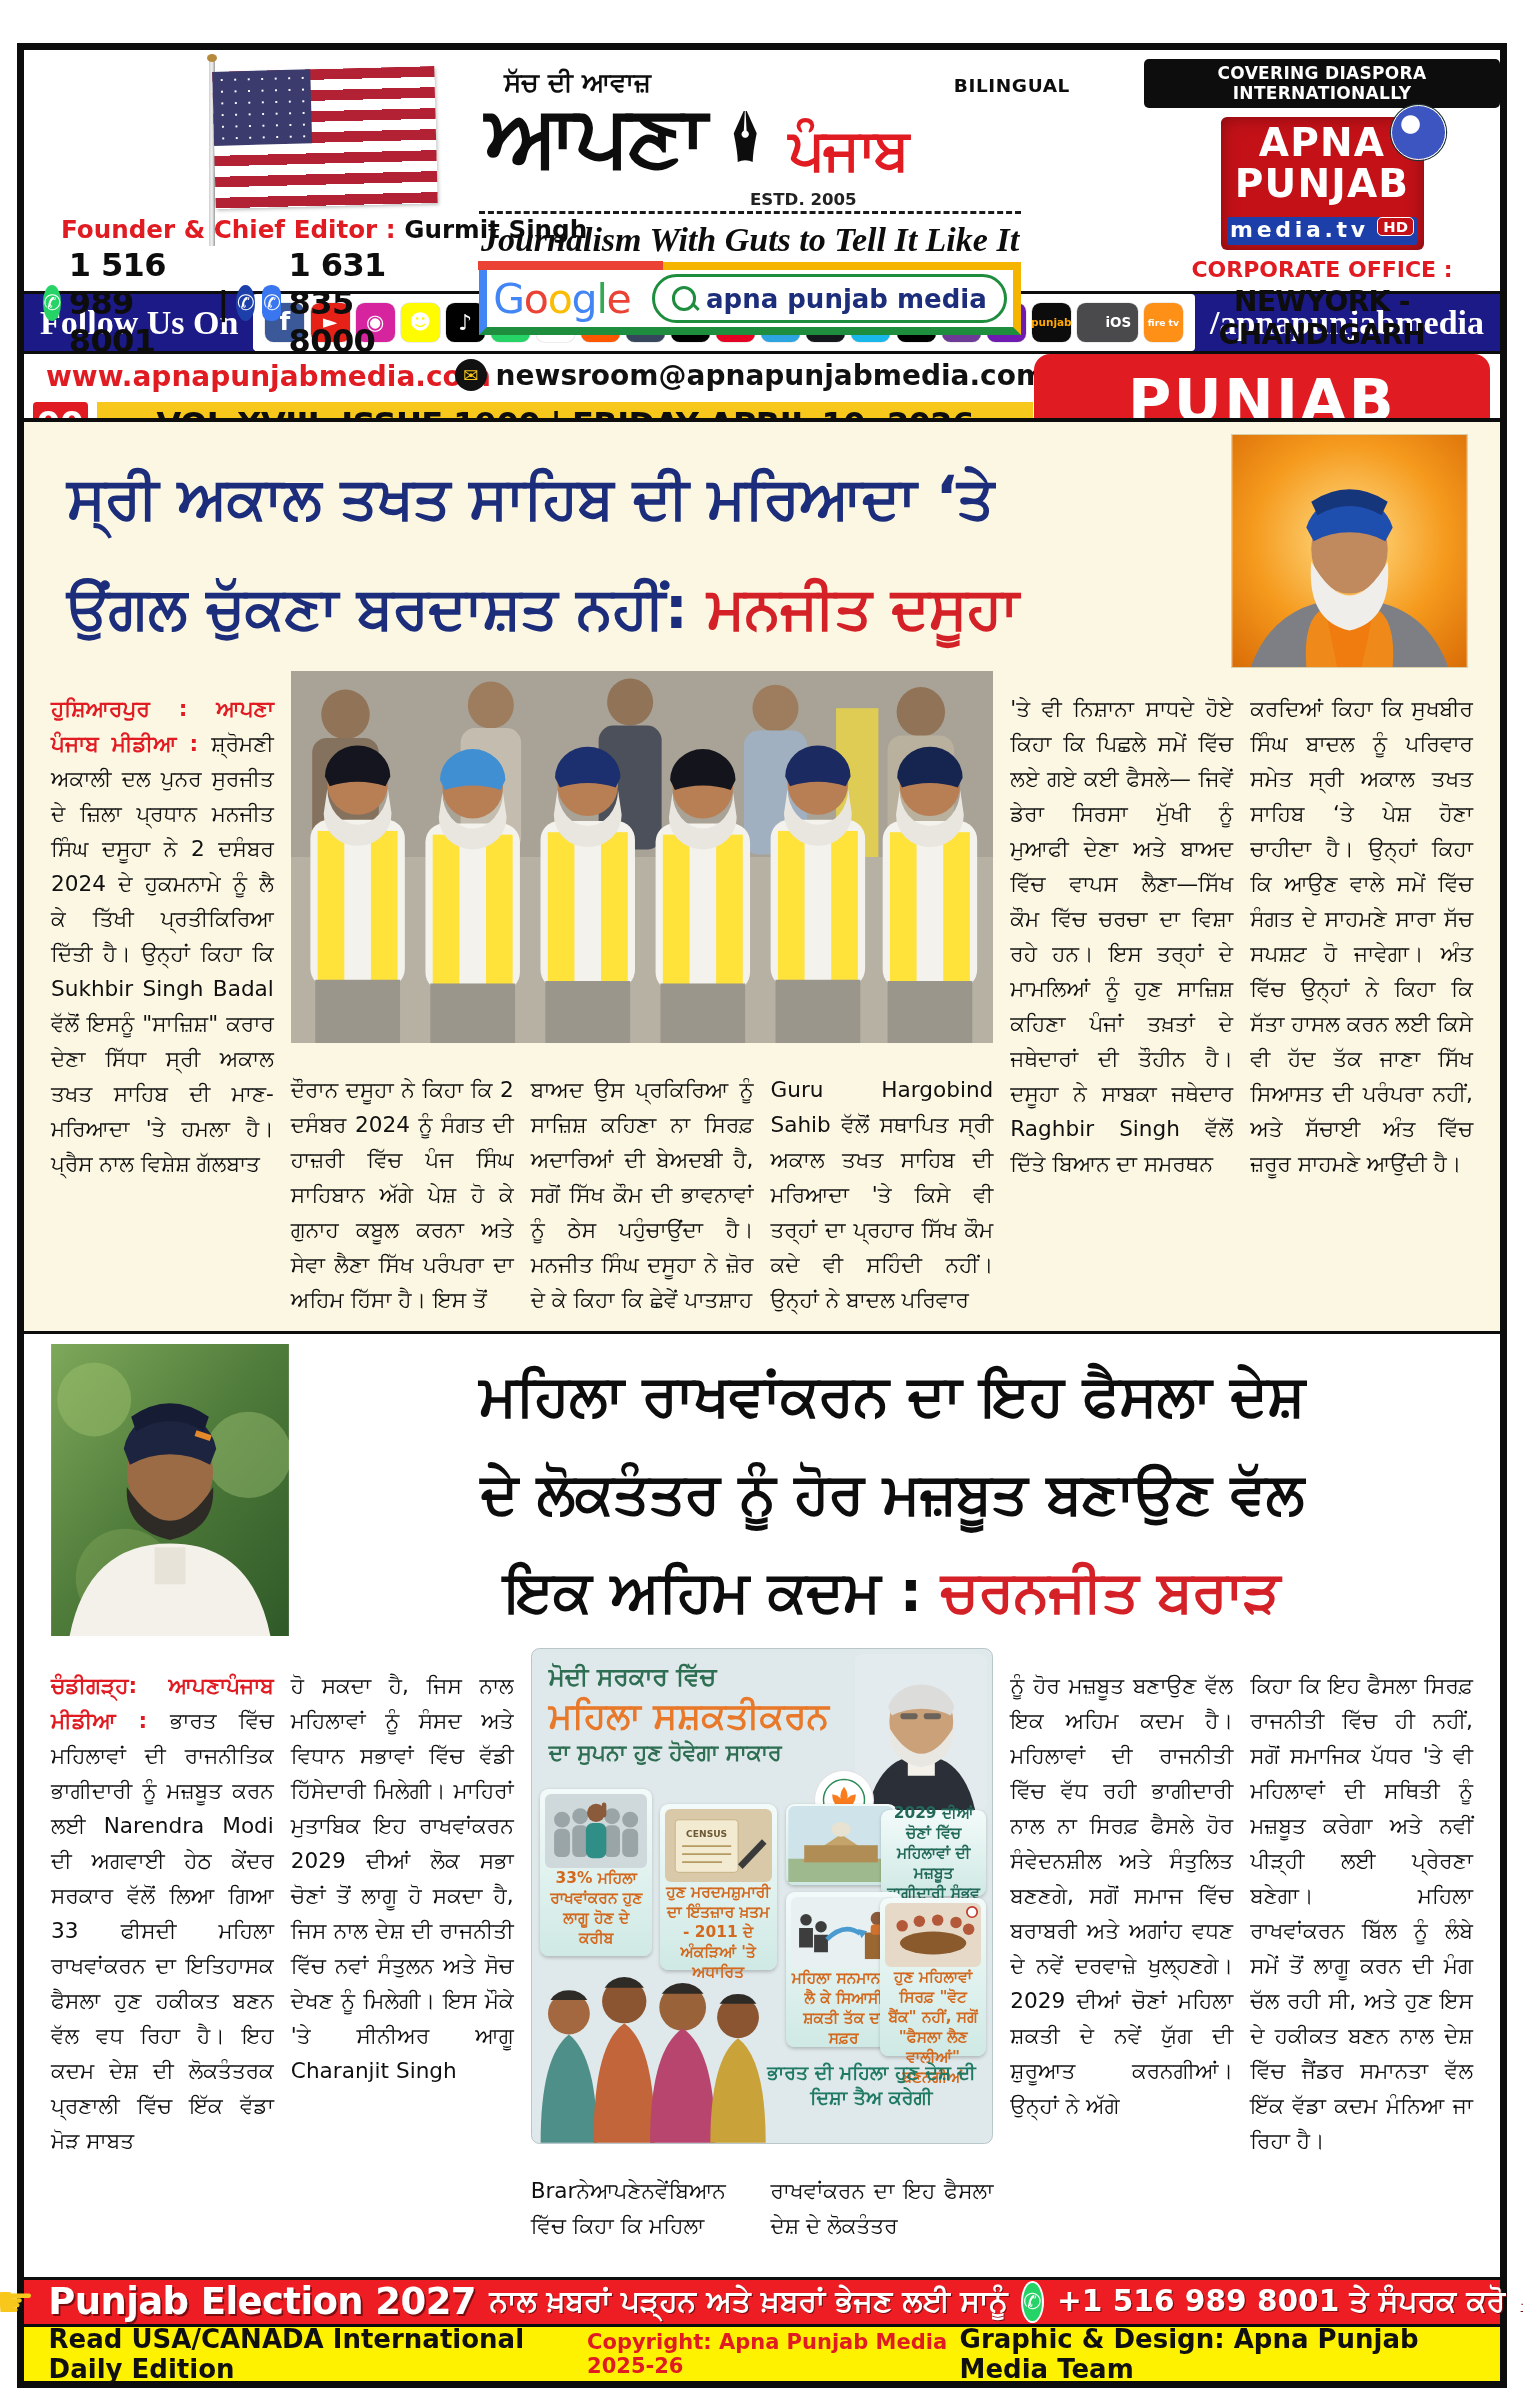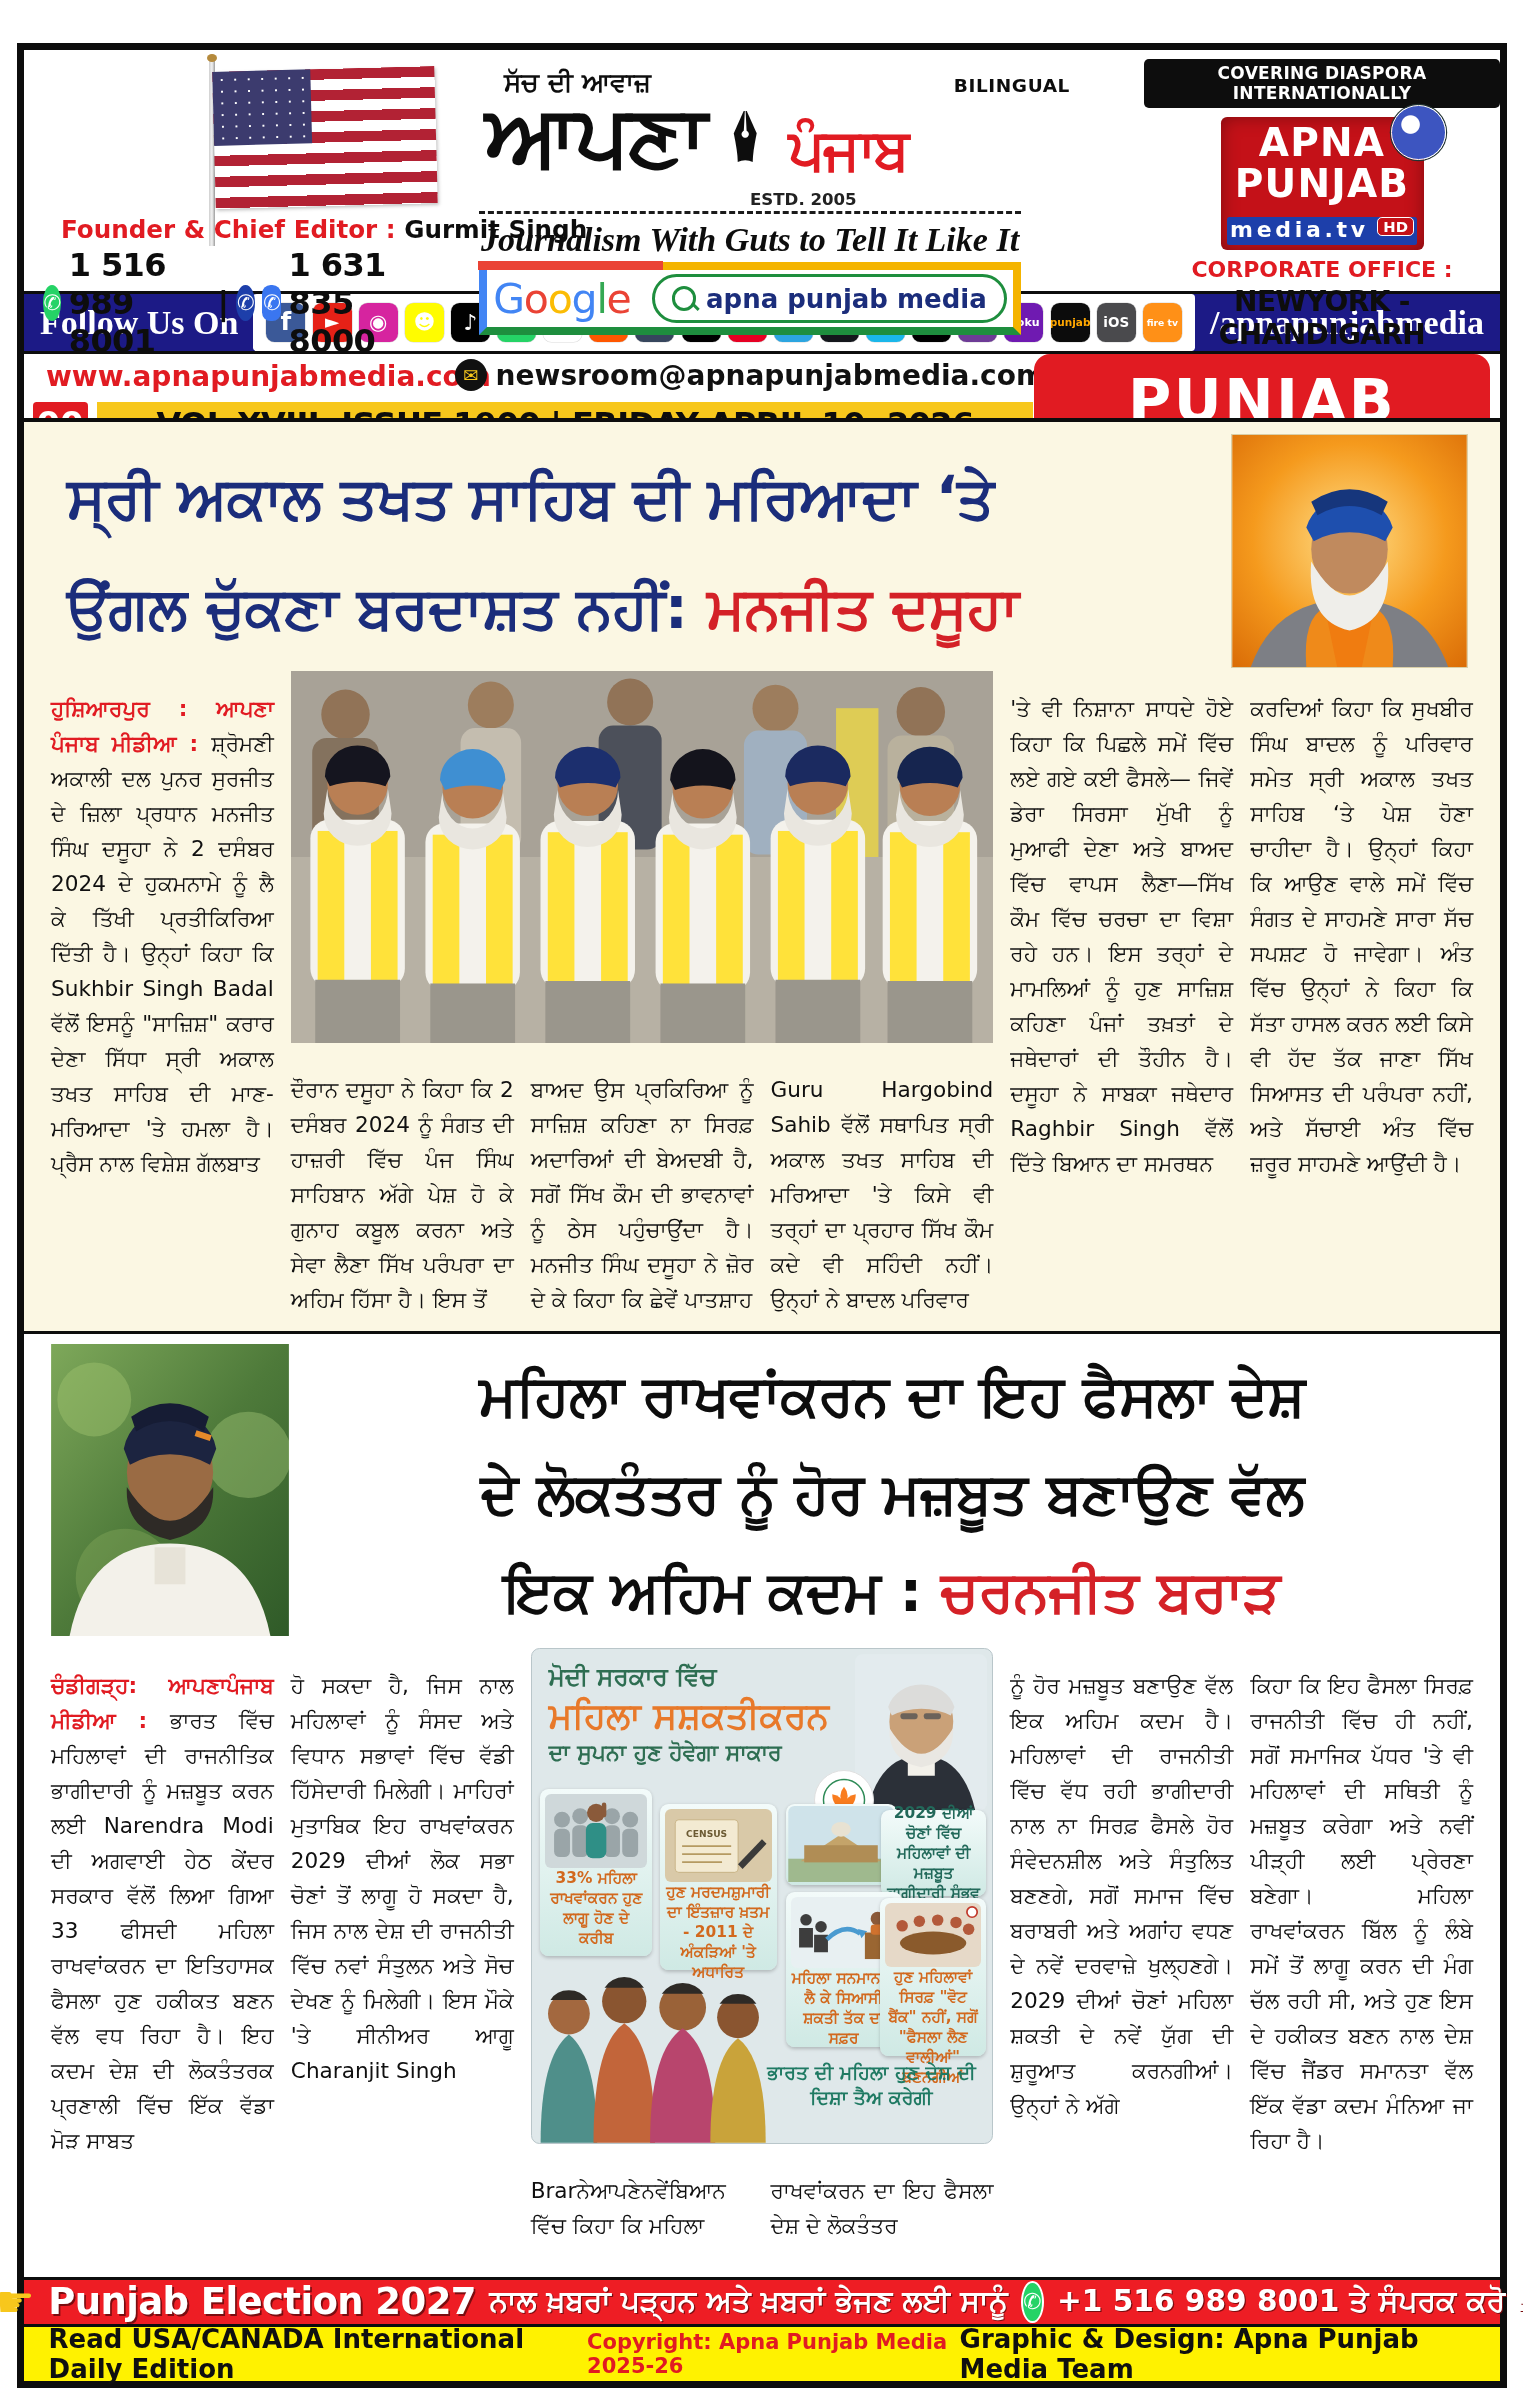--- a/index.html
+++ b/index.html
@@ -209,21 +209,21 @@
           <span class="sicon" title="tumblr-icon" style="background: rgb(54, 70, 93); color: rgb(255, 255, 255); font-size: 24.6px;">t</span>
           <span class="sicon" title="threads-icon" style="background: rgb(0, 0, 0); color: rgb(255, 255, 255); font-size: 19.7px;">@</span>
           <span class="sicon" title="pinterest-icon" style="background: rgb(230, 0, 35); color: rgb(255, 255, 255); font-size: 22px;">P</span>
           <span class="sicon" title="telegram-icon" style="background: rgb(44, 165, 224); color: rgb(255, 255, 255); font-size: 18.5px;">➤</span>
           <span class="sicon" title="t-letter-icon" style="background: rgb(20, 23, 28); color: rgb(255, 255, 255); font-size: 24.6px;">t</span>
           <span class="sicon" title="vimeo-icon" style="background: rgb(26, 183, 234); color: rgb(255, 255, 255); font-size: 22px;">V</span>
           <span class="sicon" title="apple-tv-icon" style="background: rgb(0, 0, 0); color: rgb(255, 255, 255); font-size: 16px;">tv</span>
           <span class="sicon" title="android-icon" style="background: rgb(109, 59, 150); color: rgb(182, 240, 108); font-size: 21px;">A</span>
           <span class="sicon" title="roku-icon" style="background: rgb(111, 26, 177); color: rgb(255, 255, 255); font-size: 11px;">Roku</span>
           <span class="sicon" title="sling-icon" style="background: rgb(12, 12, 12); color: rgb(255, 167, 0); font-size: 10.5px;">punjab</span>
-          <span class="sicon" title="ios-icon" style="background: rgb(74, 74, 77); color: rgb(255, 255, 255); font-size: 13.5px;">iOS</span>
+          <span class="sicon" title="ios-icon" style="background: rgb(74, 74, 77); color: rgb(255, 255, 255); font-size: 13.5px; padding-left: 22px;">iOS</span>
           <span class="sicon" title="firetv-icon" style="background: rgb(255, 144, 23); color: rgb(255, 255, 255); font-size: 9.2px;">fire tv</span>
         </div>
       <span class="handle">/apnapunjabmedia</span>
     </div>
 
     <div class="inforow">
       <a class="website">www.apnapunjabmedia.com</a>
       <div class="email-wrap">
         <span class="email-ico">✉</span>
         <a style="color:#111;text-decoration:none;">newsroom@apnapunjabmedia.com</a>

